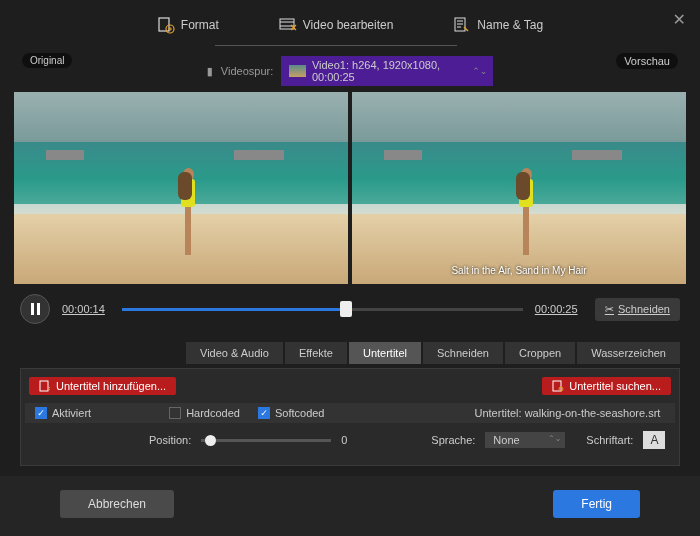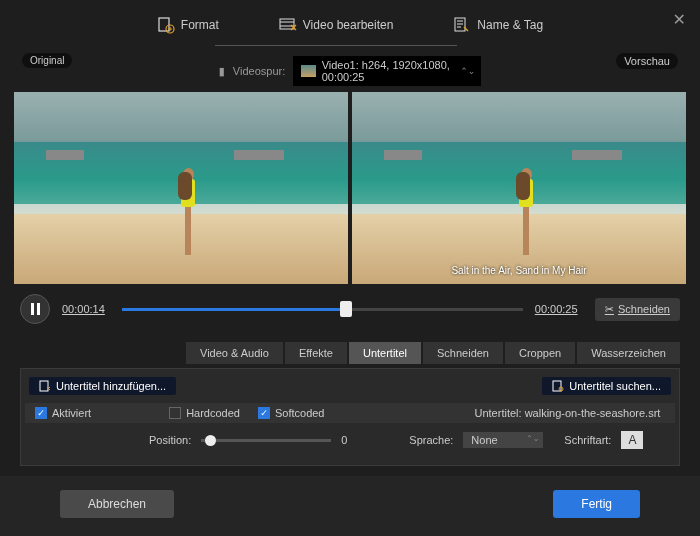--- a/index.html
+++ b/index.html
@@ -5,21 +5,21 @@
 * { margin: 0; padding: 0; box-sizing: border-box; font-family: Arial, sans-serif; }
 body { background: #1e1e1e; color: #ccc; width: 700px; height: 536px; overflow: hidden; position: relative; }
 .top-tabs { display: flex; justify-content: center; gap: 52px; padding: 12px 0; position: relative; }
 .top-tab { display: flex; align-items: center; gap: 6px; font-size: 12px; color: #ccc; cursor: pointer; padding: 4px; }
 .top-tab.active { position: relative; }
 .top-tab.active::after { content: ''; position: absolute; bottom: -8px; left: -60px; right: -60px; height: 1px; background: #555; }
 .close-btn { position: absolute; top: 10px; right: 14px; color: #999; font-size: 16px; cursor: pointer; }
 .icon-box { width: 18px; height: 18px; display: inline-flex; align-items: center; justify-content: center; }
 .track-row { display: flex; align-items: center; justify-content: center; gap: 8px; padding: 6px 20px; font-size: 11px; position: relative; }
 .track-label { color: #999; }
-.track-select { background: #000000; color: #ccc; padding: 3px 20px 3px 8px; font-size: 11px; border: none; position: relative; display: flex; align-items: center; gap: 6px; width: 188px; }
+.track-select { background: #4c1d95; color: #ccc; padding: 3px 20px 3px 8px; font-size: 11px; border: none; position: relative; display: flex; align-items: center; gap: 6px; width: 212px; }
 .track-thumb { width: 18px; height: 12px; background: linear-gradient(#5a8a8a, #c4a064); }
 .track-chev { position: absolute; right: 6px; color: #888; font-size: 9px; }
 .orig-label { position: absolute; left: 22px; top: 3px; background: rgba(0,0,0,0.5); padding: 2px 8px; border-radius: 10px; font-size: 10px; }
 .prev-label { position: absolute; right: 22px; top: 3px; background: rgba(0,0,0,0.5); padding: 2px 8px; border-radius: 10px; font-size: 11px; }
 .preview-row { display: flex; gap: 4px; padding: 0 14px; }
 .video-pane { flex: 1; height: 192px; background: linear-gradient(to bottom, #7a9aa0 0%, #4d8a95 28%, #2a8a8a 45%, #e8d4b0 68%, #d4b890 90%); position: relative; overflow: hidden; }
 .sky { position: absolute; top: 0; left: 0; right: 0; height: 50px; background: linear-gradient(#9ab0b0, #7a9a9a); }
 .ocean { position: absolute; top: 50px; left: 0; right: 0; height: 74px; background: linear-gradient(#3a8a8a, #2a9a8a, #5ab0a0); }
 .wave { position: absolute; top: 112px; left: 0; right: 0; height: 18px; background: linear-gradient(#c8d8d0, #e0e0d0); }
 .beach { position: absolute; bottom: 0; left: 0; right: 0; height: 70px; background: linear-gradient(#e4d0a8, #c8a878); }
@@ -40,21 +40,21 @@
 .slider-wrap { flex: 1; height: 20px; position: relative; display: flex; align-items: center; }
 .slider-track { width: 100%; height: 3px; background: #444; position: relative; }
 .slider-fill { position: absolute; left: 0; height: 3px; background: #2a78e0; width: 56%; }
 .slider-thumb { position: absolute; left: 56%; top: 50%; transform: translate(-50%, -50%); width: 12px; height: 16px; background: #eee; border-radius: 2px; }
 .cut-btn { display: flex; align-items: center; gap: 4px; background: #3a3a3a; padding: 5px 10px; border-radius: 3px; font-size: 11px; cursor: pointer; }
 .edit-tabs { display: flex; justify-content: flex-end; gap: 2px; padding: 8px 20px 4px; }
 .edit-tab { background: #333; padding: 5px 14px; font-size: 11px; cursor: pointer; color: #ccc; }
 .edit-tab.active { background: #555; color: #fff; }
 .panel { margin: 0 20px 10px; background: #2a2a2a; border: 1px solid #3a3a3a; padding: 8px 0; }
 .panel-head { display: flex; justify-content: space-between; padding: 0 8px 8px; }
-.pill-btn { background: #0f172a; color: #fff; font-size: 11px; padding: 3px 10px; border-radius: 2px; display: flex; align-items: center; gap: 5px; cursor: pointer; }
+.pill-btn { background: #b91c1c; color: #fff; font-size: 11px; padding: 3px 10px; border-radius: 2px; display: flex; align-items: center; gap: 5px; cursor: pointer; }
 .panel-row1 { display: flex; align-items: center; gap: 18px; padding: 4px 10px; font-size: 11px; background: #333; margin: 0 4px; }
 .chk { display: flex; align-items: center; gap: 5px; }
 .chk-box { width: 12px; height: 12px; border: 1px solid #666; display: inline-flex; align-items: center; justify-content: center; }
 .chk-box.checked { background: #2a78e0; border-color: #2a78e0; color: #fff; font-size: 9px; }
 .panel-row2 { display: flex; align-items: center; padding: 8px 10px; font-size: 11px; gap: 10px; }
 .pos-label { margin-left: 118px; }
 .pos-slider { width: 130px; height: 3px; background: #555; position: relative; }
 .pos-thumb { position: absolute; left: 4px; top: -4px; width: 11px; height: 11px; background: #eee; border-radius: 50%; }
 .sprache-sel { background: #444; padding: 2px 18px 2px 8px; font-size: 11px; color: #ccc; position: relative; width: 80px; }
 .sprache-sel .chev { position: absolute; right: 4px; font-size: 8px; color: #888; }
@@ -216,21 +216,21 @@
       <span>Untertitel:</span>
       <span>walking-on-the-seashore.srt</span>
     </div>
   </div>
   <div class="panel-row2">
     <span class="pos-label">Position:</span>
     <div class="pos-slider">
       <div class="pos-thumb"></div>
     </div>
     <span>0</span>
-    <span style="margin-left:52px">Sprache:</span>
+    <span style="margin-left:74px">Sprache:</span>
     <div class="sprache-sel">
       <span>None</span>
       <span class="chev">⌃⌄</span>
     </div>
     <span style="margin-left:11px">Schriftart:</span>
     <div class="font-btn">
       <span>A</span>
     </div>
   </div>
 </div>

